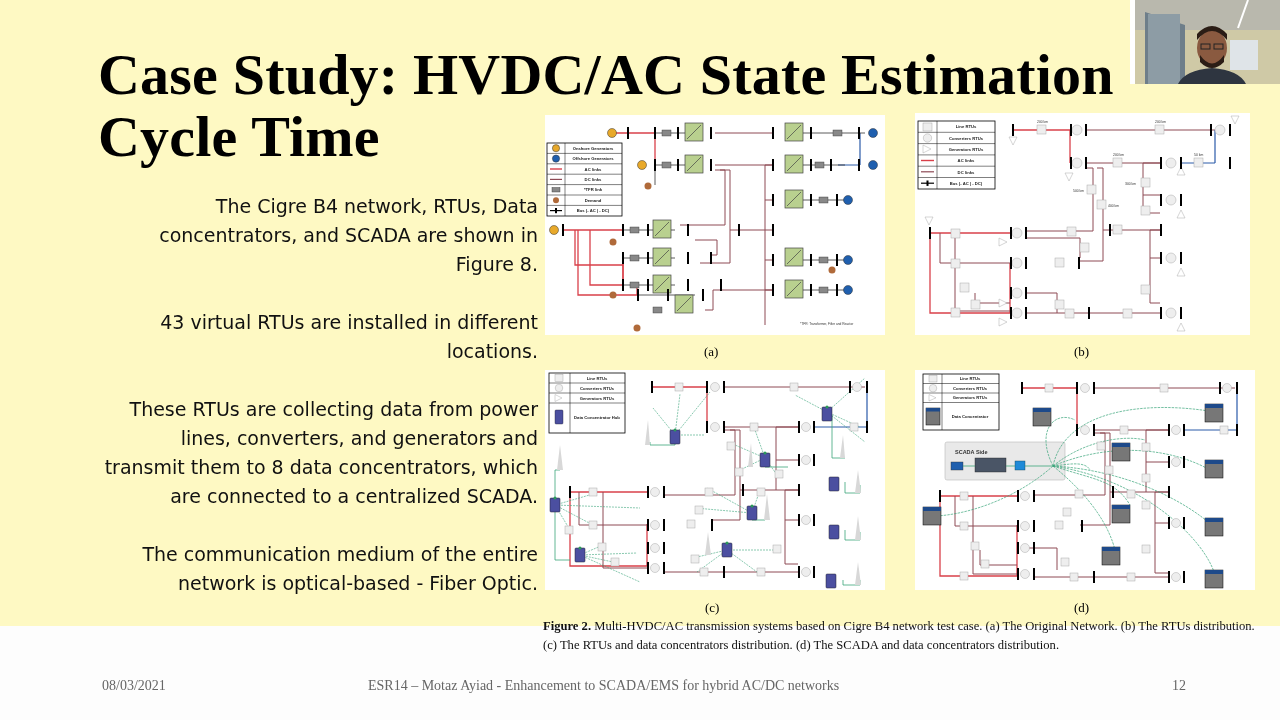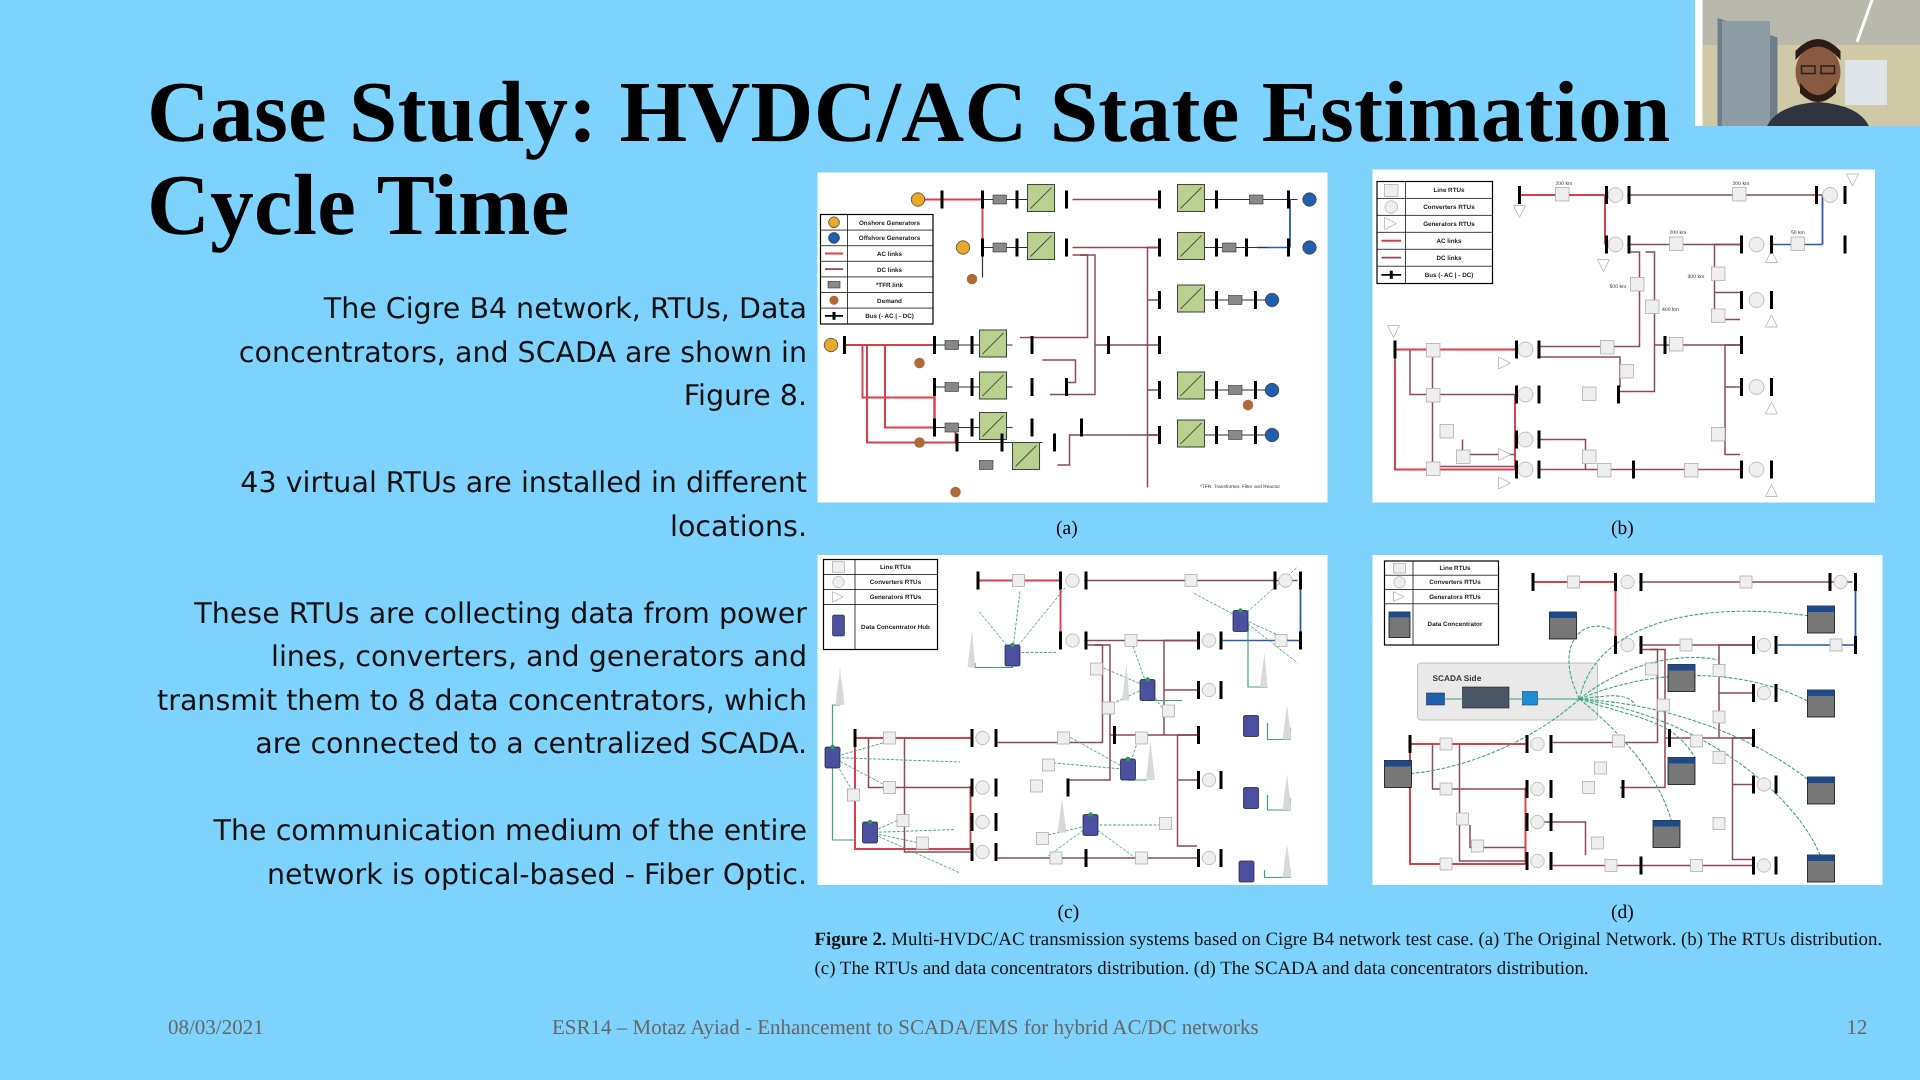--- a/index.html
+++ b/index.html
@@ -1,30 +1,30 @@
 <!DOCTYPE html>
 <html><head>
 <meta charset="utf-8">
 <style>
   * { box-sizing: border-box; margin: 0; padding: 0; }
   html, body { width: 1280px; height: 720px; overflow: hidden; background: #fdfdfd; }
   body { position: relative; font-family: "Liberation Sans", sans-serif; color: #000; }
-  .slide { position: absolute; left: 0; top: 0; width: 1280px; height: 720px; background: #7dd3fc; }
+  .slide { position: absolute; left: 0; top: 0; width: 1280px; height: 626px; background: #fef9c3; }
   .title { position: absolute; left: 98px; top: 44px; width: 1040px; font-family: "Liberation Serif", serif; font-weight: bold; font-size: 58px; line-height: 62px; color: #000; letter-spacing: 0.2px; }
   .body-text { position: absolute; left: 98px; top: 192px; width: 440px; font-family: "DejaVu Sans", sans-serif; font-size: 19px; line-height: 29px; color: #111; }
   .body-text p { margin-bottom: 29px; text-align: right; }
   .figure-panel { position: absolute; background: #fff; }
   .figure-panel svg { width: 100%; height: 100%; display: block; }
   .panel-label { position: absolute; font-family: "Liberation Serif", serif; font-size: 13px; color: #000; }
   .caption { position: absolute; left: 543px; top: 617px; width: 715px; font-family: "Liberation Serif", serif; font-size: 12.6px; line-height: 19px; color: #111; }
   .caption b { font-weight: bold; }
   .footer { position: absolute; top: 678px; font-family: "Liberation Serif", serif; font-size: 14px; color: #666; }
-  .footer-date { left: 112px; }
+  .footer-date { left: 102px; }
   .footer-center { left: 368px; }
-  .footer-page { left: 1231px; }
+  .footer-page { left: 1172px; }
   .webcam { position: absolute; left: 1130px; top: 0; width: 150px; height: 84px; background: #c8c2a3; overflow: hidden; }
   .legend-text { font-family: "Liberation Sans", sans-serif; font-size: 4.2px; font-weight: bold; fill: #222; }
   .bus-label { font-family: "Liberation Serif", serif; font-size: 4.2px; fill: #333; }
   .km-label { font-family: "Liberation Sans", sans-serif; font-size: 3.4px; fill: #333; }
 </style>
 </head>
 <body>
 
 <div class="slide">
 

